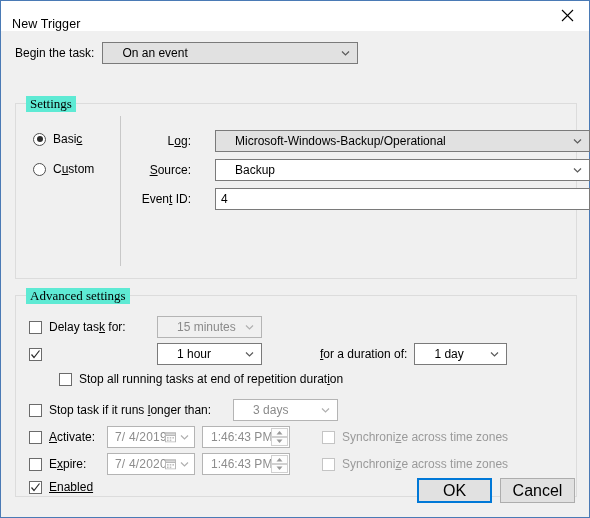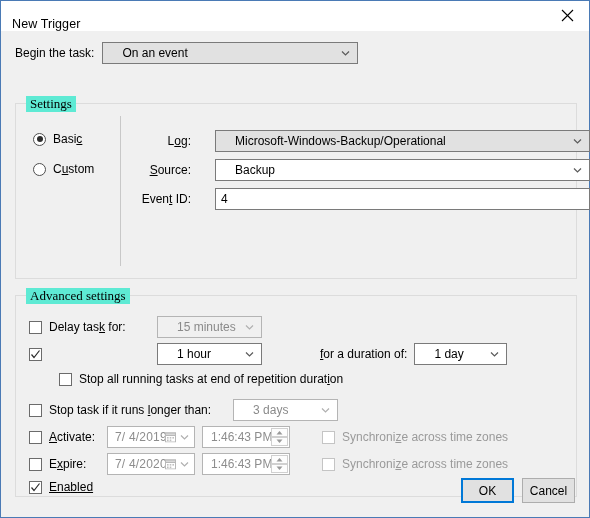--- a/index.html
+++ b/index.html
@@ -285,23 +285,23 @@
   
   .footer {
     position: absolute;
     right: 14px;
     bottom: 14px;
     display: flex;
     gap: 8px;
   }
   .btn {
     box-sizing: border-box;
-    width: 53px;
+    width: 75px;
     height: 25px;
-    font-size: 12px;
+    font-size: 16px;
     font-family: "Liberation Sans", sans-serif;
     background: #e1e1e1;
     border: 1px solid #adadad;
     color: #000;
     display: flex;
     align-items: center;
     justify-content: center;
     cursor: default;
   }
   .btn.default {

